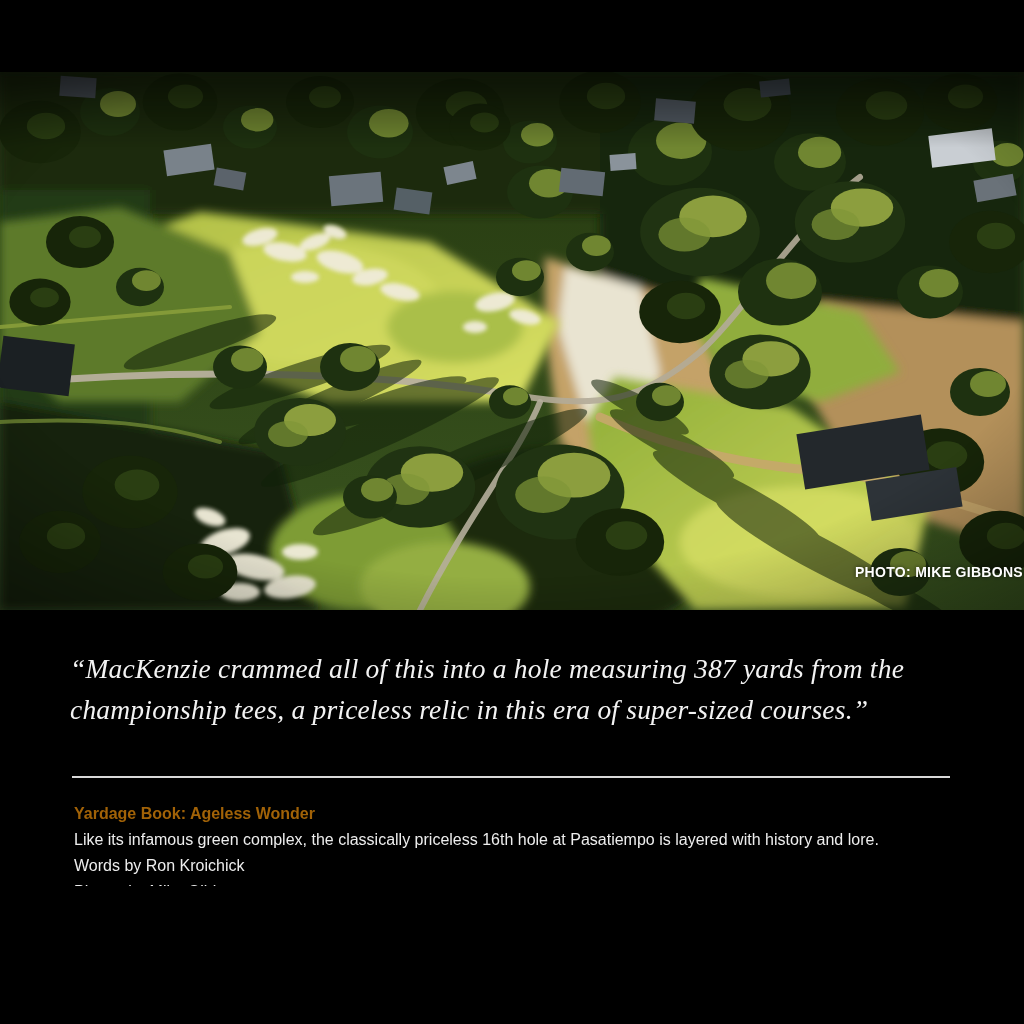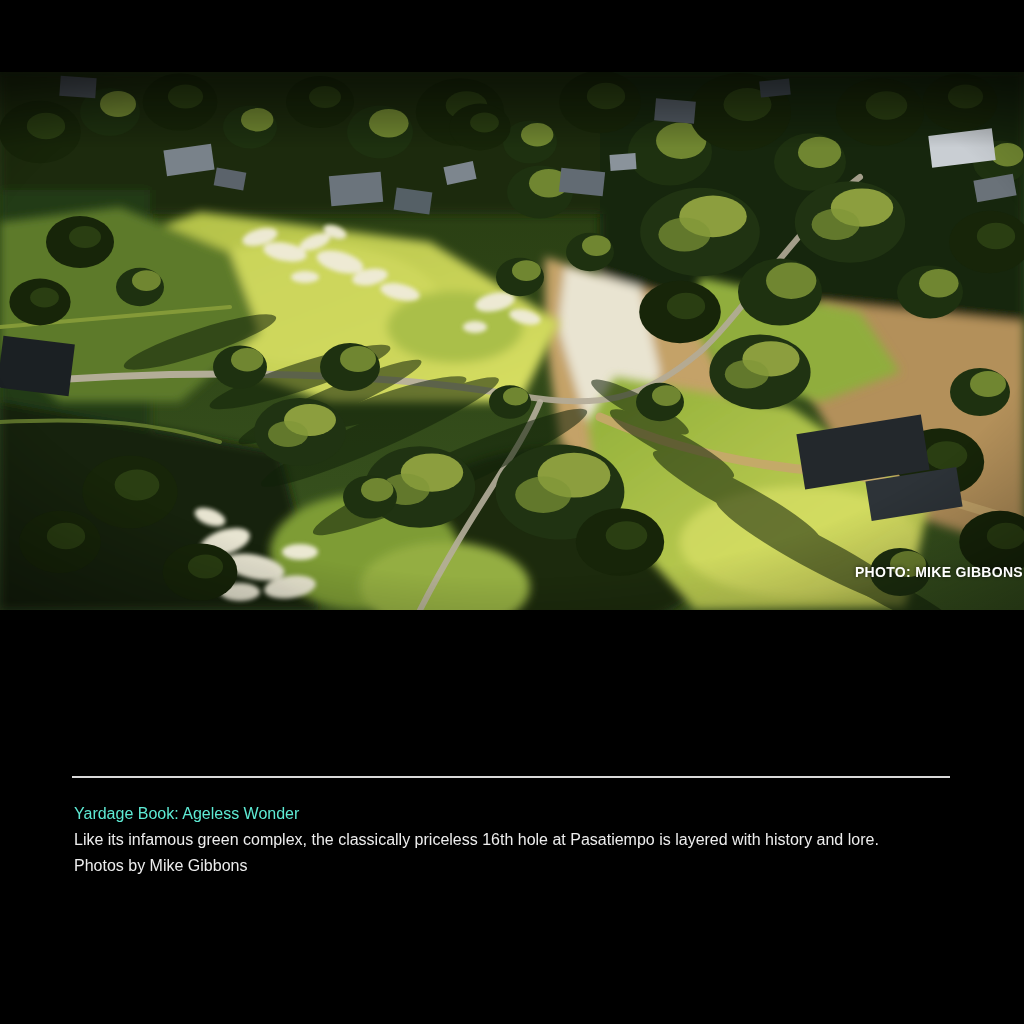--- a/index.html
+++ b/index.html
@@ -33,21 +33,21 @@
   .rule {
     position: absolute; left: 72px; top: 776px; width: 878px; height: 2px;
     background: #d9d9d9;
   }
 
   
   .caption {
     position: absolute; left: 74px; top: 801px; width: 900px; height: 85px;
     overflow: hidden; color: #ededed; font-size: 16px; line-height: 26px;
   }
-  .caption .cap-title { font-weight: normal; color: #5eead4; }
+  .caption .cap-title { font-weight: bold; color: #a16207; }
 </style>
 </head>
 <body>
 
 <div class="page">
 
   <div class="photo-frame">
     <svg viewBox="0 0 1024 538" preserveAspectRatio="none" aria-hidden="true">
       <defs>
         <linearGradient id="gBase" x1="0" y1="0" x2="0" y2="1">
@@ -225,22 +225,27 @@
         <rect x="0" y="268" width="72" height="52" fill="#1b2023" transform="rotate(7 36 294)"></rect>
       </g>
 
       <rect x="0" y="0" width="1024" height="538" fill="url(#gTop)"></rect>
       <rect x="0" y="0" width="1024" height="538" fill="url(#gVign)"></rect>
     </svg>
 
     <div class="photo-credit">PHOTO: MIKE GIBBONS</div>
   </div>
 
+  <div class="pull-quote">
+    <div>“MacKenzie crammed all of this into a hole measuring 387 yards from the</div>
+    <div>championship tees, a priceless relic in this era of super-sized courses.”</div>
+  </div>
 
   <div class="rule"></div>
 
   <div class="caption">
     <div class="cap-title">Yardage Book: Ageless Wonder</div>
     <div>Like its infamous green complex, the classically priceless 16th hole at Pasatiempo is layered with history and lore.</div>
+    <div>Words by Ron Kroichick</div>
     <div>Photos by Mike Gibbons</div>
   </div>
 
 </div>
 
 </body></html>

